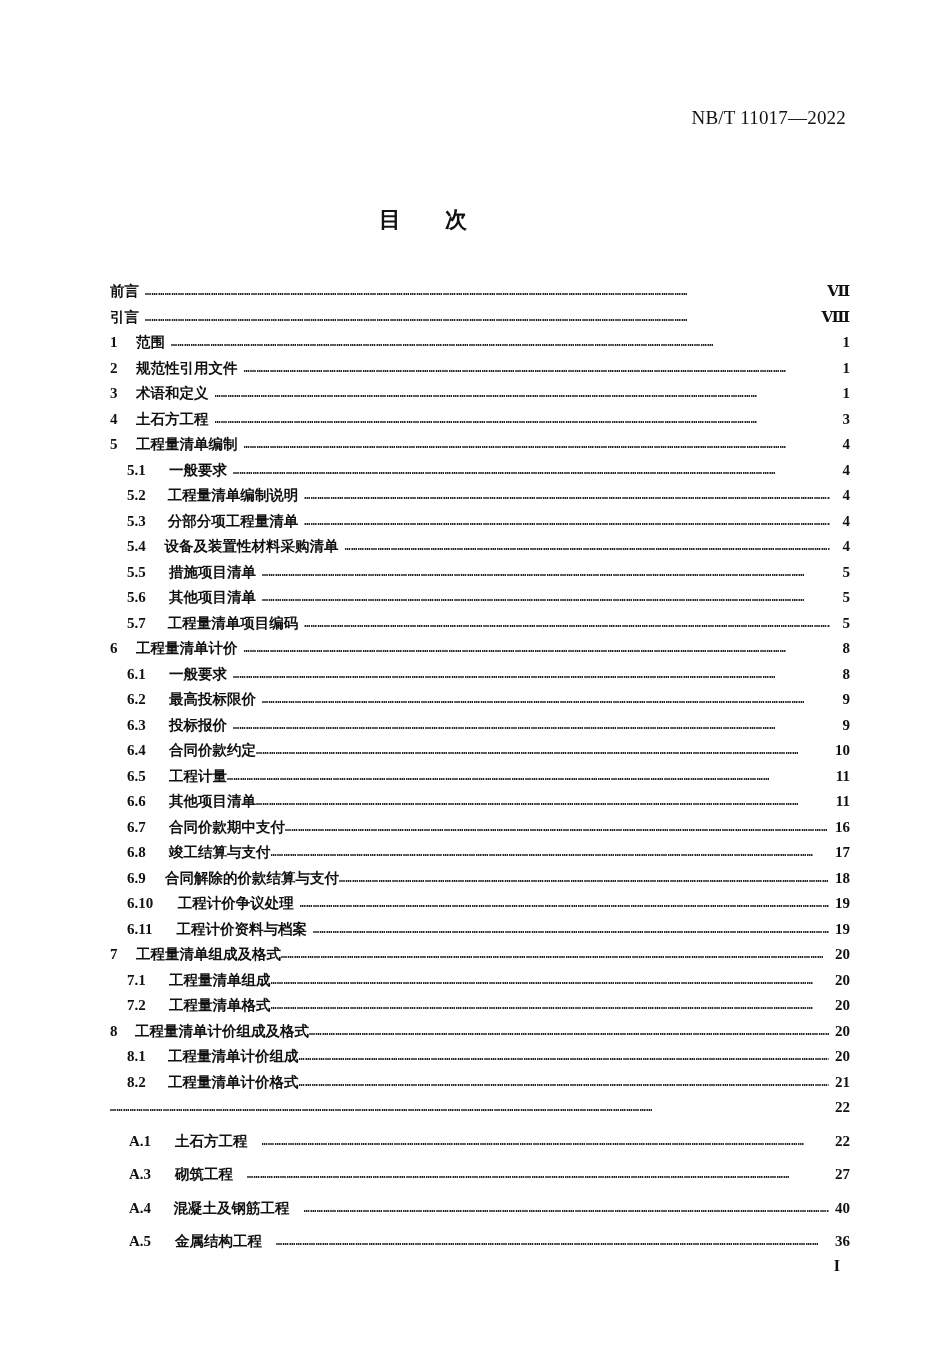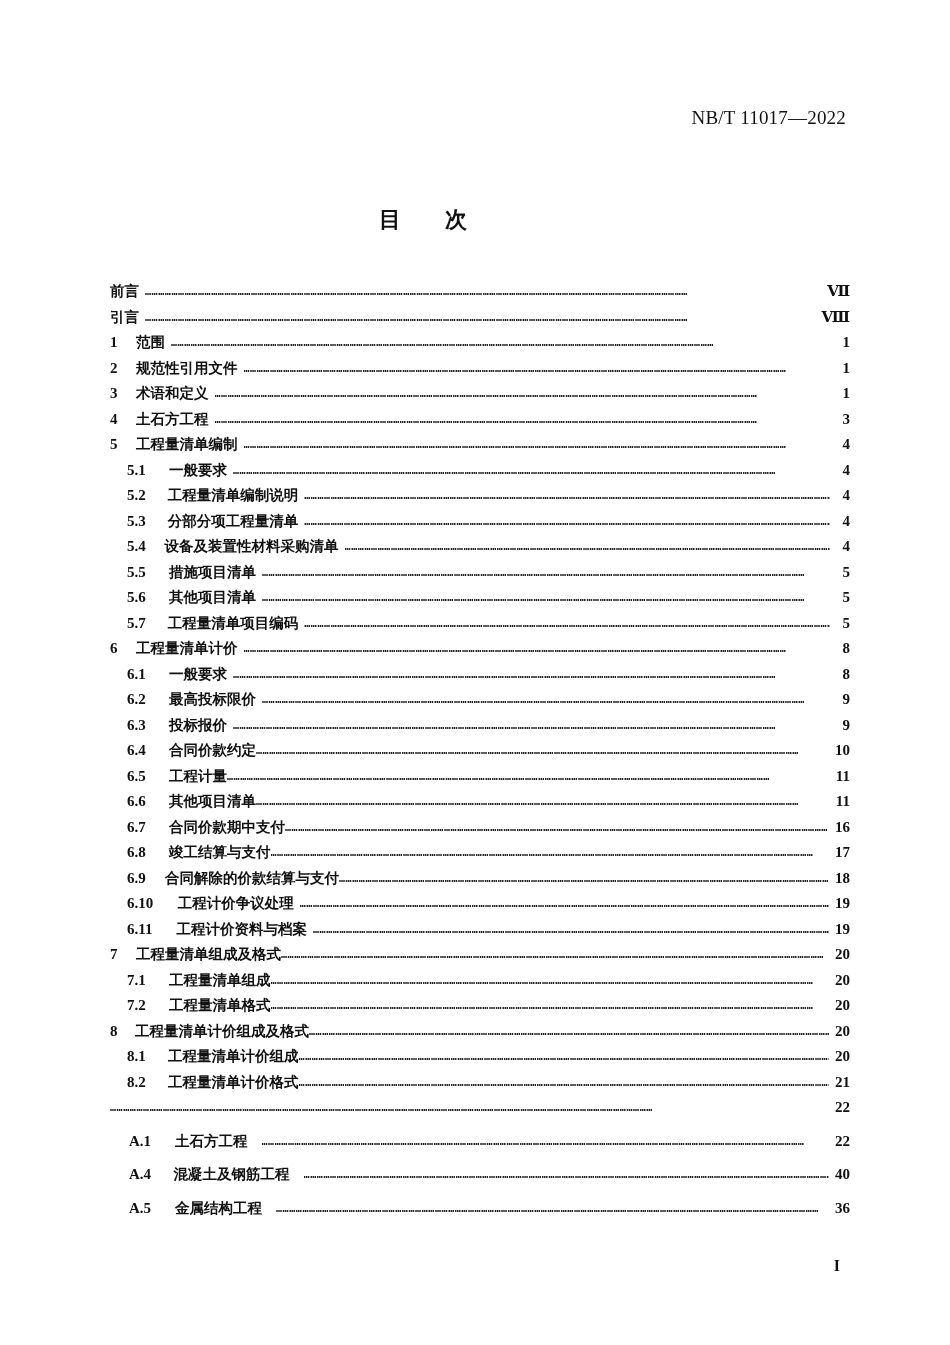--- a/index.html
+++ b/index.html
@@ -238,20 +238,26 @@
       <span class="leader"></span>
       <span class="page">22</span>
     </div>
   <div class="row appsub">
       <span class="num">A.1</span>
       <span class="label" style="padding-right:14px">土石方工程</span>
       <span class="leader"></span>
       <span class="page">22</span>
     </div>
   <div class="row appsub">
+      <span class="num">A.3</span>
+      <span class="label" style="padding-right:14px">砌筑工程</span>
+      <span class="leader"></span>
+      <span class="page">27</span>
+    </div>
+  <div class="row appsub">
       <span class="num">A.4</span>
       <span class="label" style="padding-right:14px">混凝土及钢筋工程</span>
       <span class="leader"></span>
       <span class="page">40</span>
     </div>
   <div class="row appsub">
       <span class="num">A.5</span>
       <span class="label" style="padding-right:14px">金属结构工程</span>
       <span class="leader"></span>
       <span class="page">36</span>

